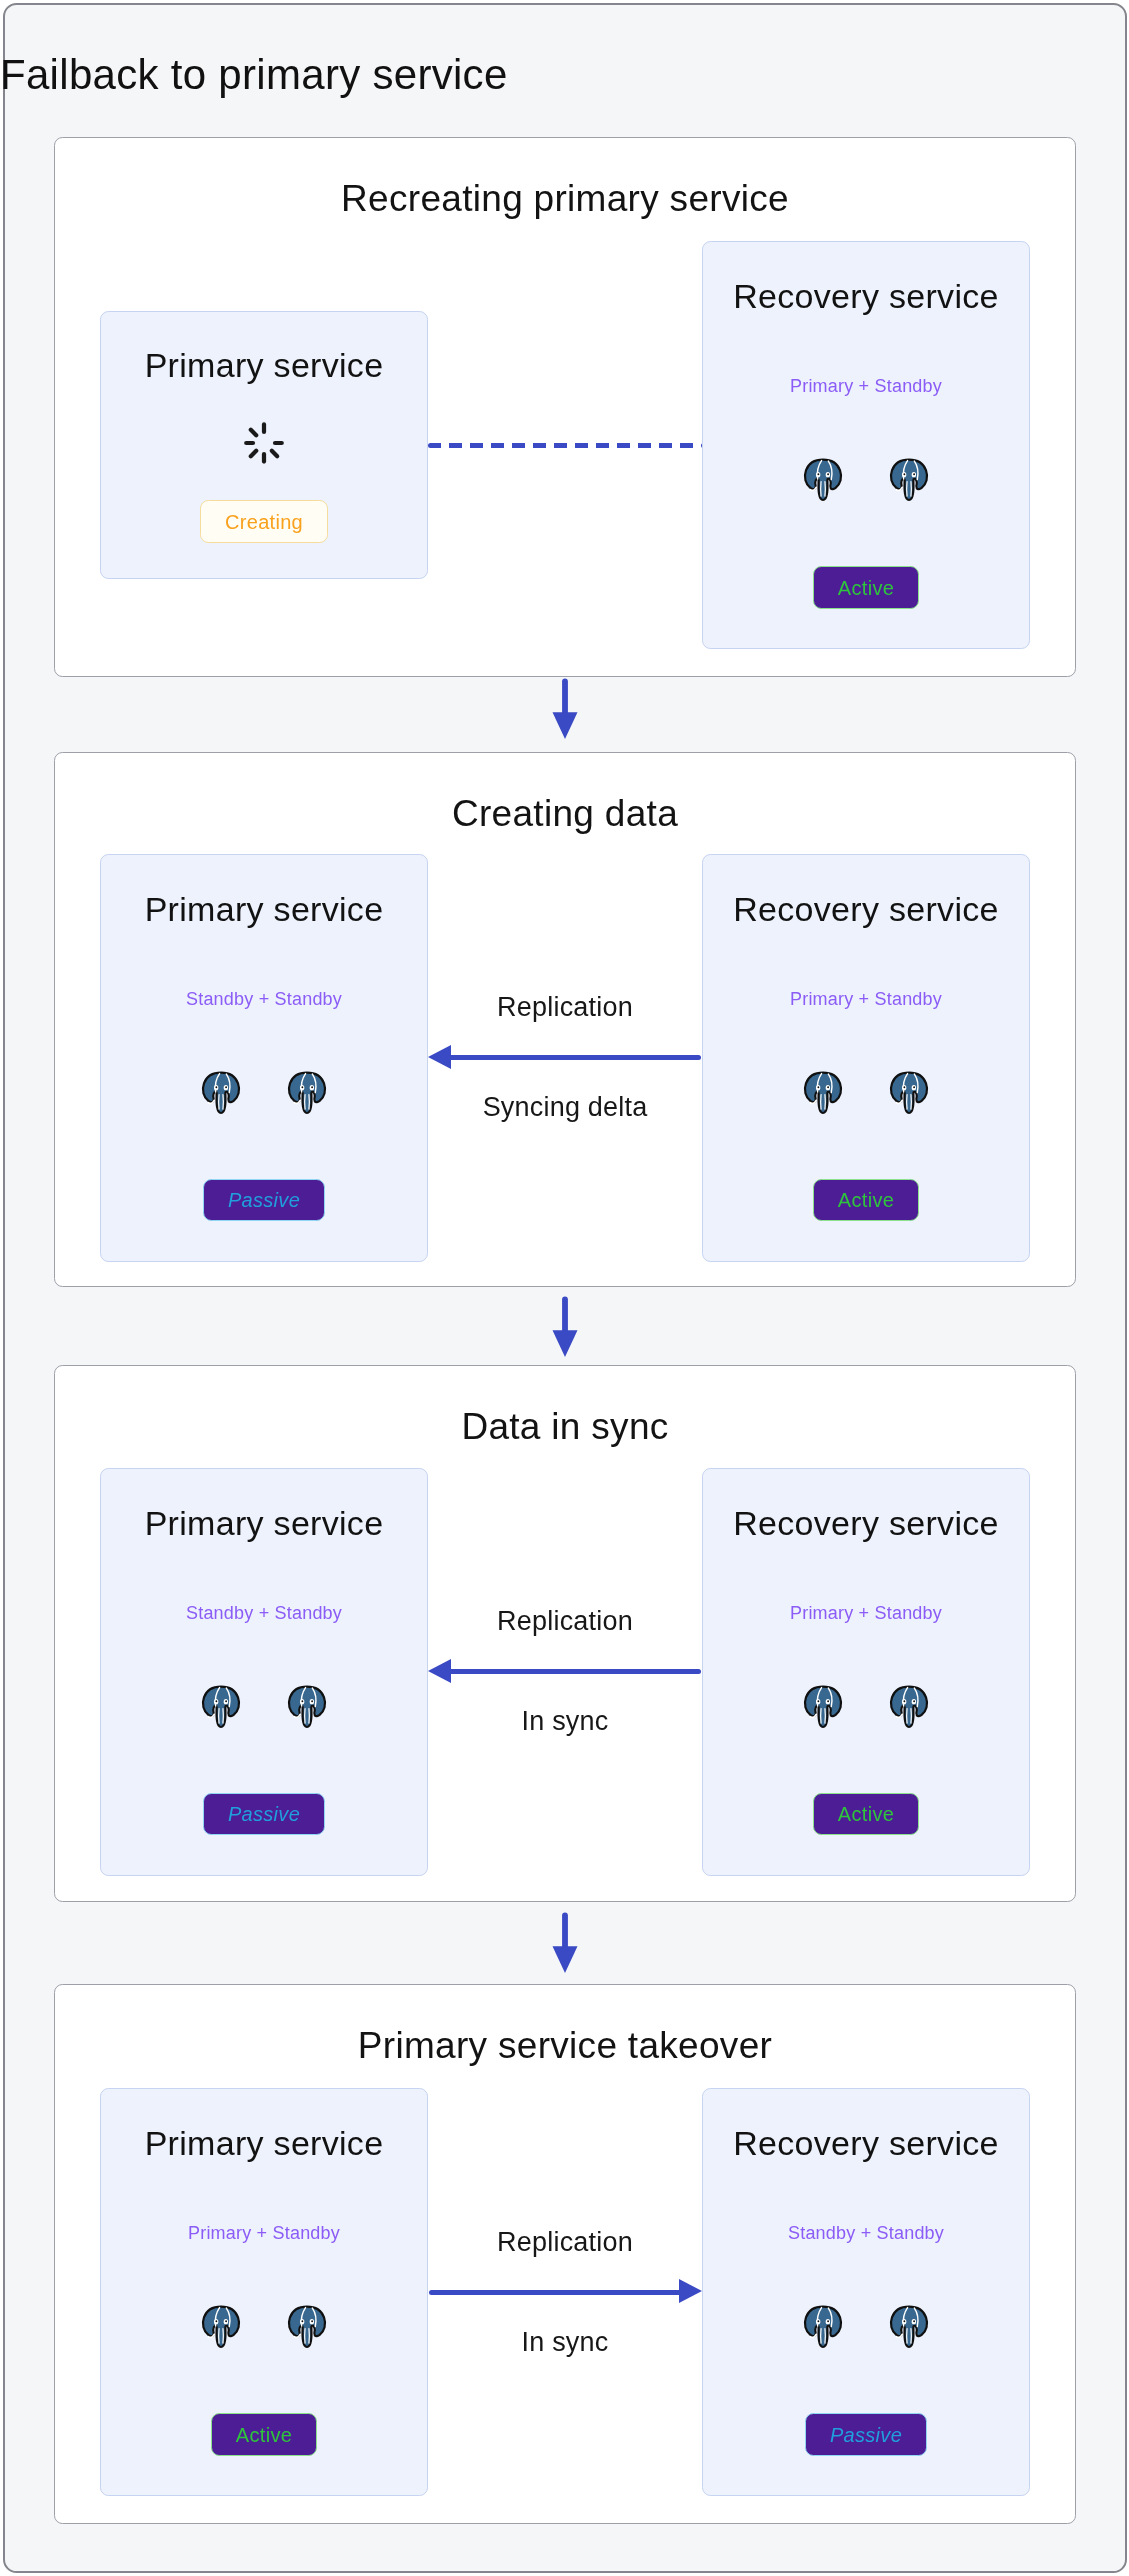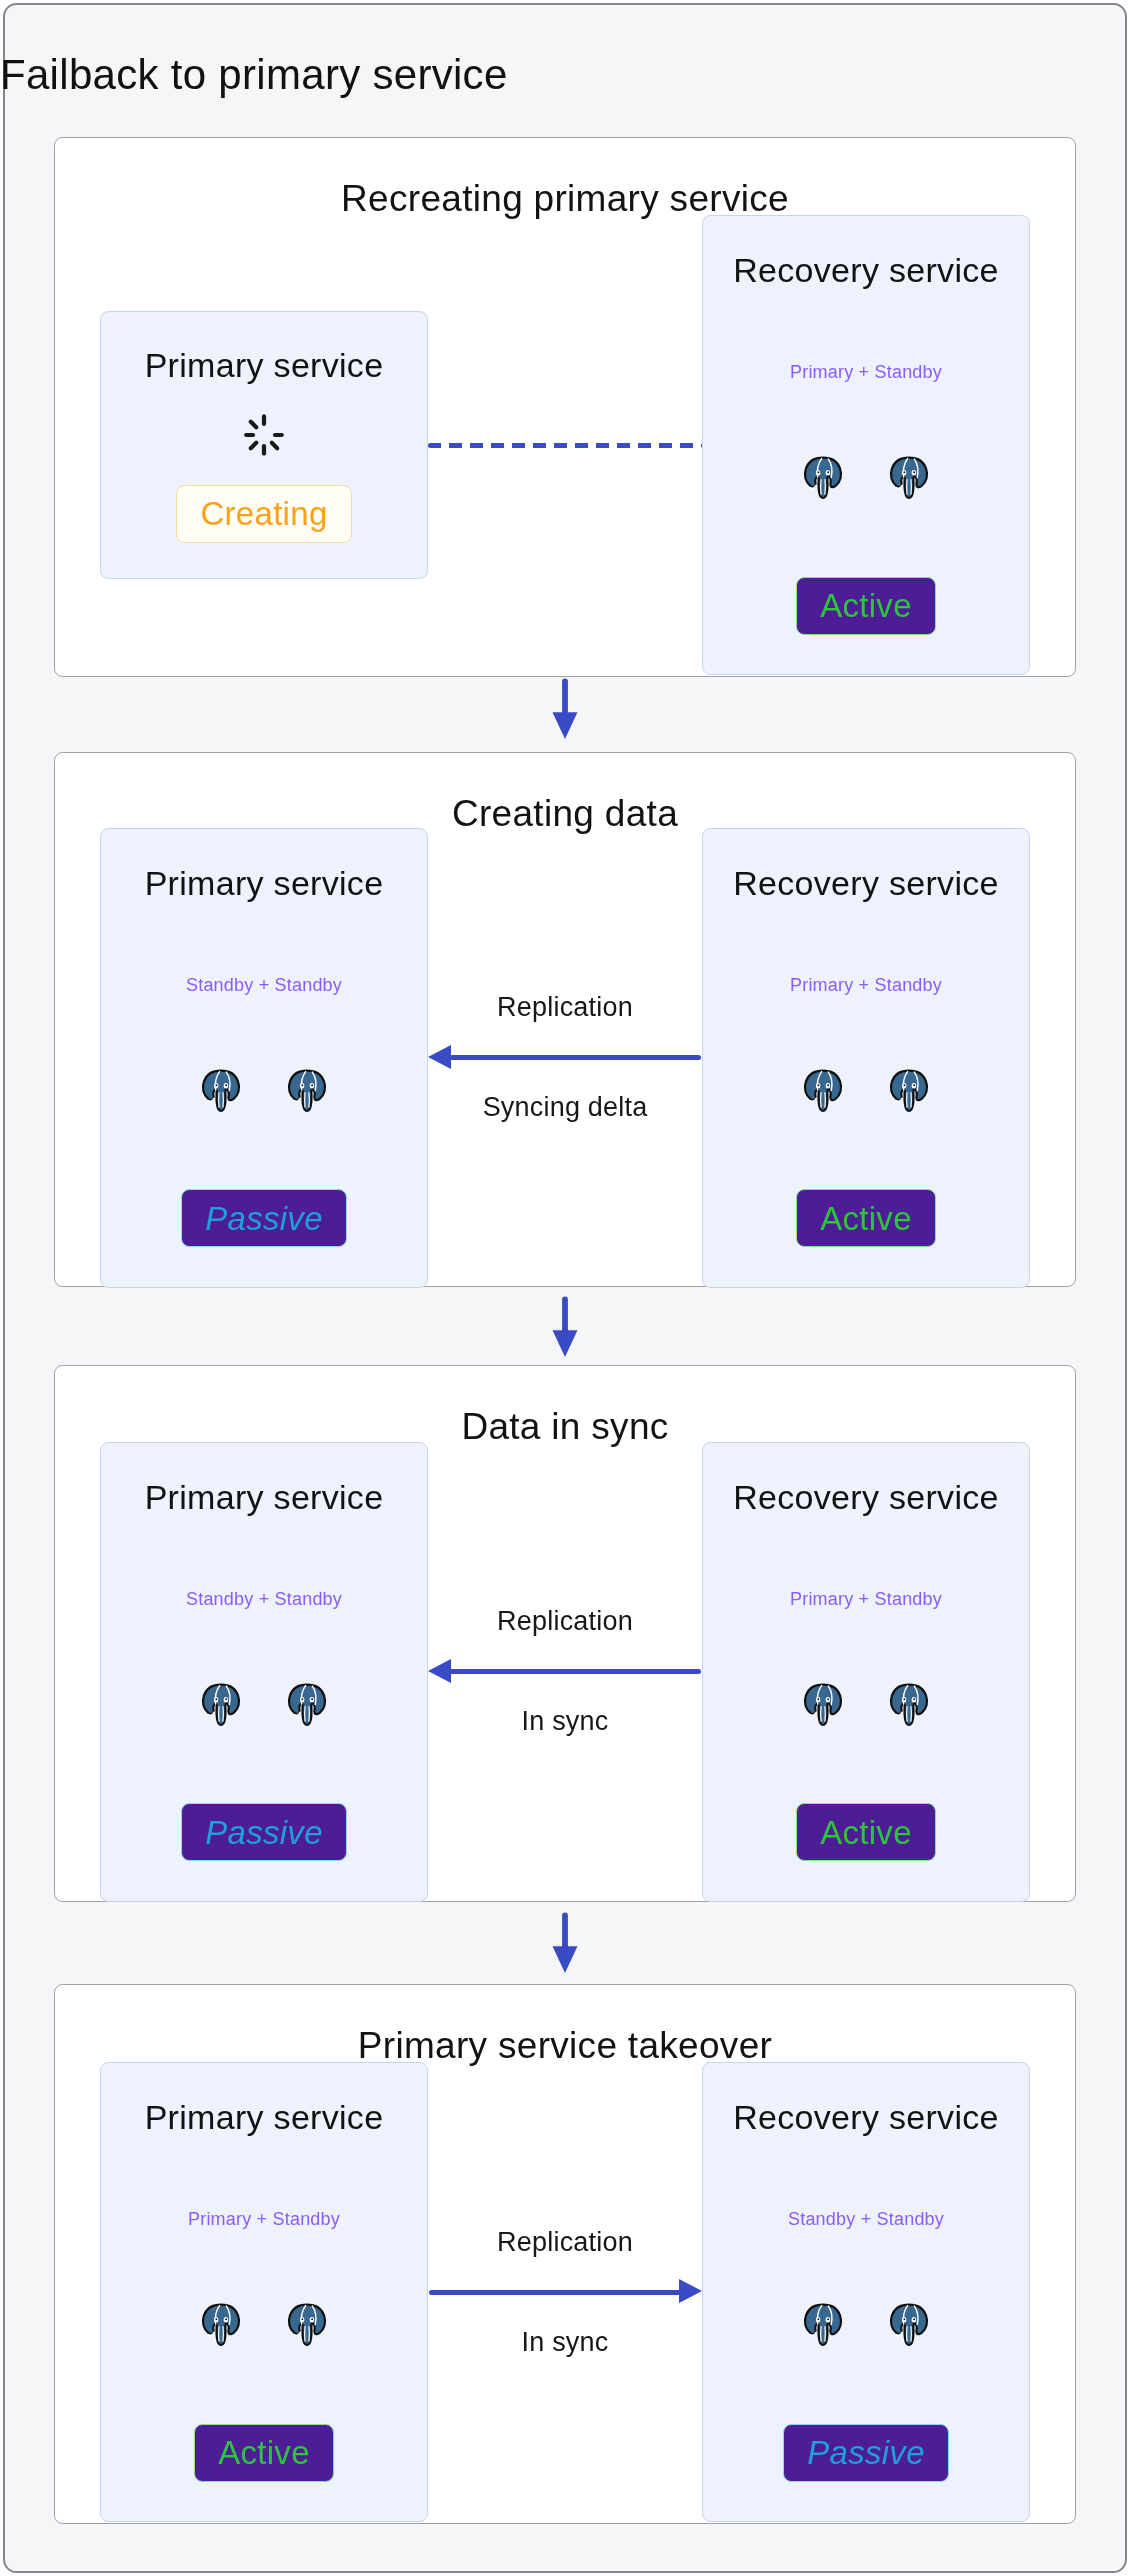--- a/index.html
+++ b/index.html
@@ -12,32 +12,32 @@
   .page-title{position:absolute;left:0;top:51px;width:100%;
               font-size:42px;font-weight:500;letter-spacing:0.3px;color:#111;}
 
   .stage{position:absolute;left:54px;width:1022px;background:#ffffff;
          border:1.7px solid #9da0a9;border-radius:8.4px;box-sizing:border-box;}
   .stage-title{margin:40px 0 0;text-align:center;font-size:37px;font-weight:500;
                letter-spacing:0.3px;color:#131313;}
   .row{position:absolute;left:45px;right:45px;top:76px;bottom:0;
        display:flex;align-items:center;justify-content:space-between;}
 
-  .card{width:328px;height:460px;box-sizing:border-box;background:#edf2fc;
+  .card{width:328px;height:408px;box-sizing:border-box;background:#edf2fc;
         border:1.7px solid #c6d3f1;border-radius:8.4px;
         display:flex;flex-direction:column;align-items:center;
         justify-content:space-between;padding:35px 8.4px 39px;}
   .card.small{height:268px;padding:34px 8.4px 35px;}
   .card-title{font-size:34px;font-weight:500;color:#121212;letter-spacing:0.3px;}
   .card-sub{font-size:18px;color:#8b5cf6;letter-spacing:0.2px;}
 
   .elephants{display:flex;gap:34px;align-items:center;}
   .pg-icon{width:52px;height:49px;}
 
-  .badge{font-size:33px;letter-spacing:0.3px;padding:8.4px 23.6px;border-radius:8.4px;
+  .badge{font-size:20px;letter-spacing:0.3px;padding:8.4px 23.6px;border-radius:8.4px;
          border:1.7px solid;line-height:1.2;}
   .badge.creating{color:#f9a11c;border-color:#f5dc9b;background:#fffdf4;}
   .badge.active{color:#2ec43c;border-color:#8ae28a;background:#4c1d95;}
   .badge.passive{color:#209fdb;border-color:#8fd7f3;background:#4c1d95;font-style:italic;}
 
   .connector{flex:1;align-self:center;display:flex;flex-direction:column;
              align-items:center;justify-content:center;}
   .arrow-label{font-size:27px;color:#171717;letter-spacing:0.2px;}
   .h-arrow{width:100%;height:27px;margin:21px 0;position:relative;}
   .h-arrow .line{position:absolute;top:11px;height:5px;border-radius:2.5px;background:#3a49c4;}

